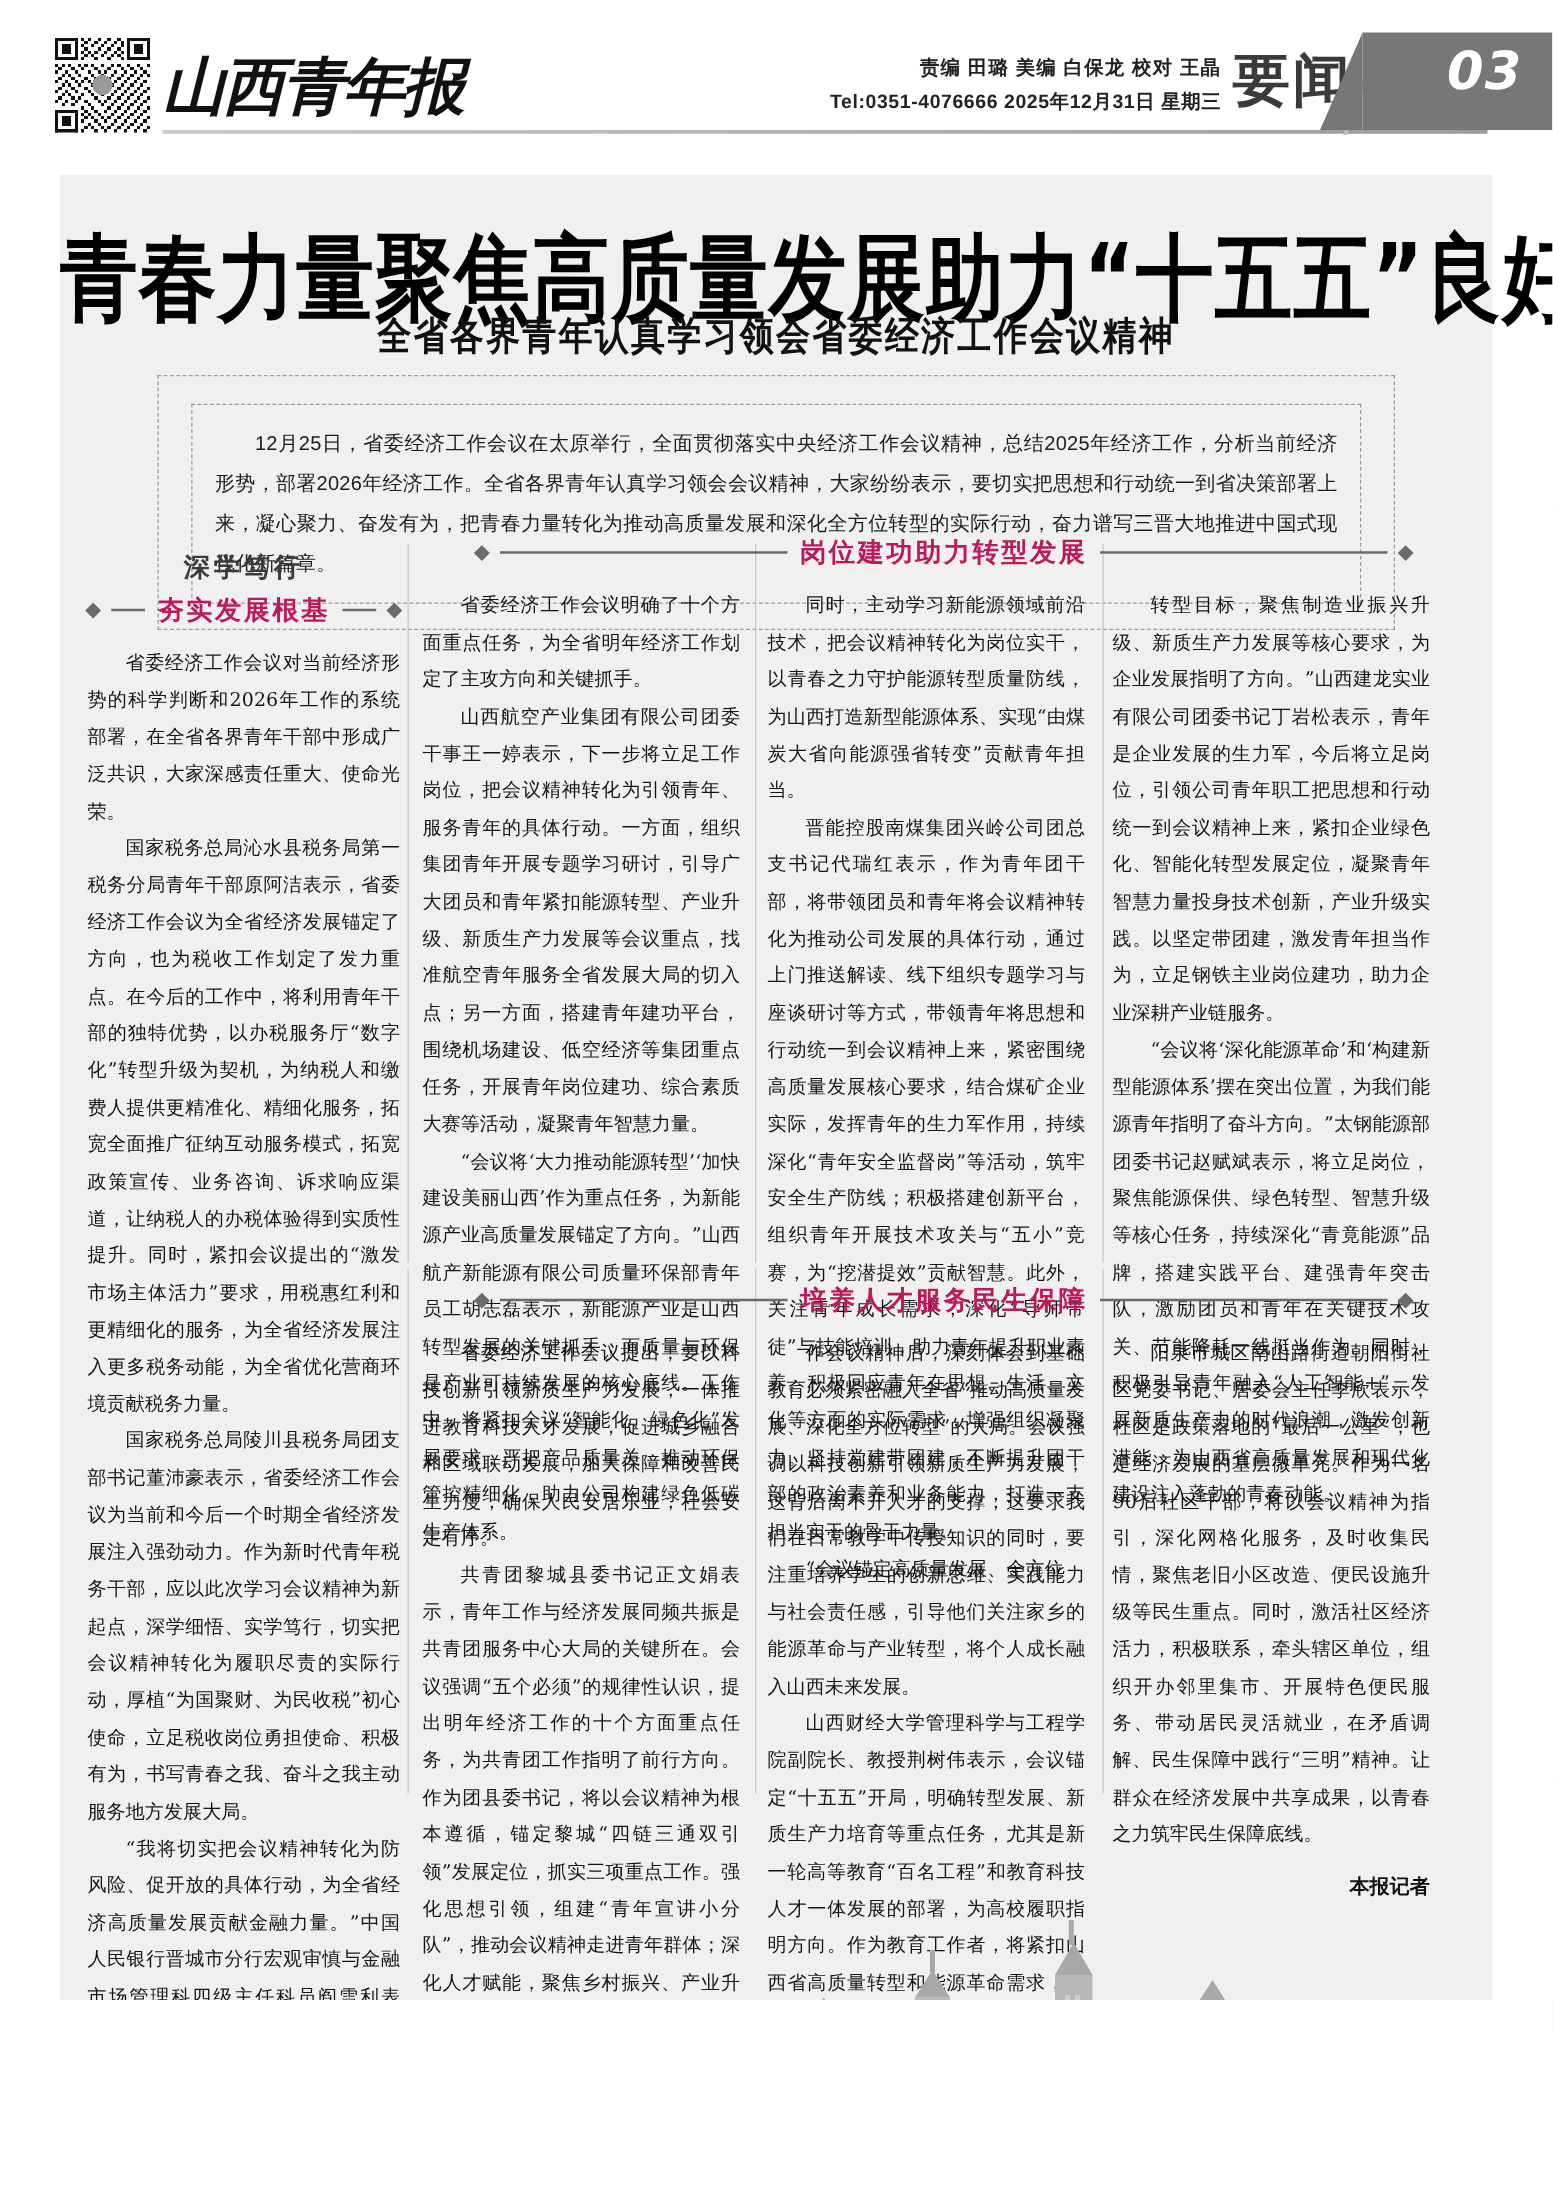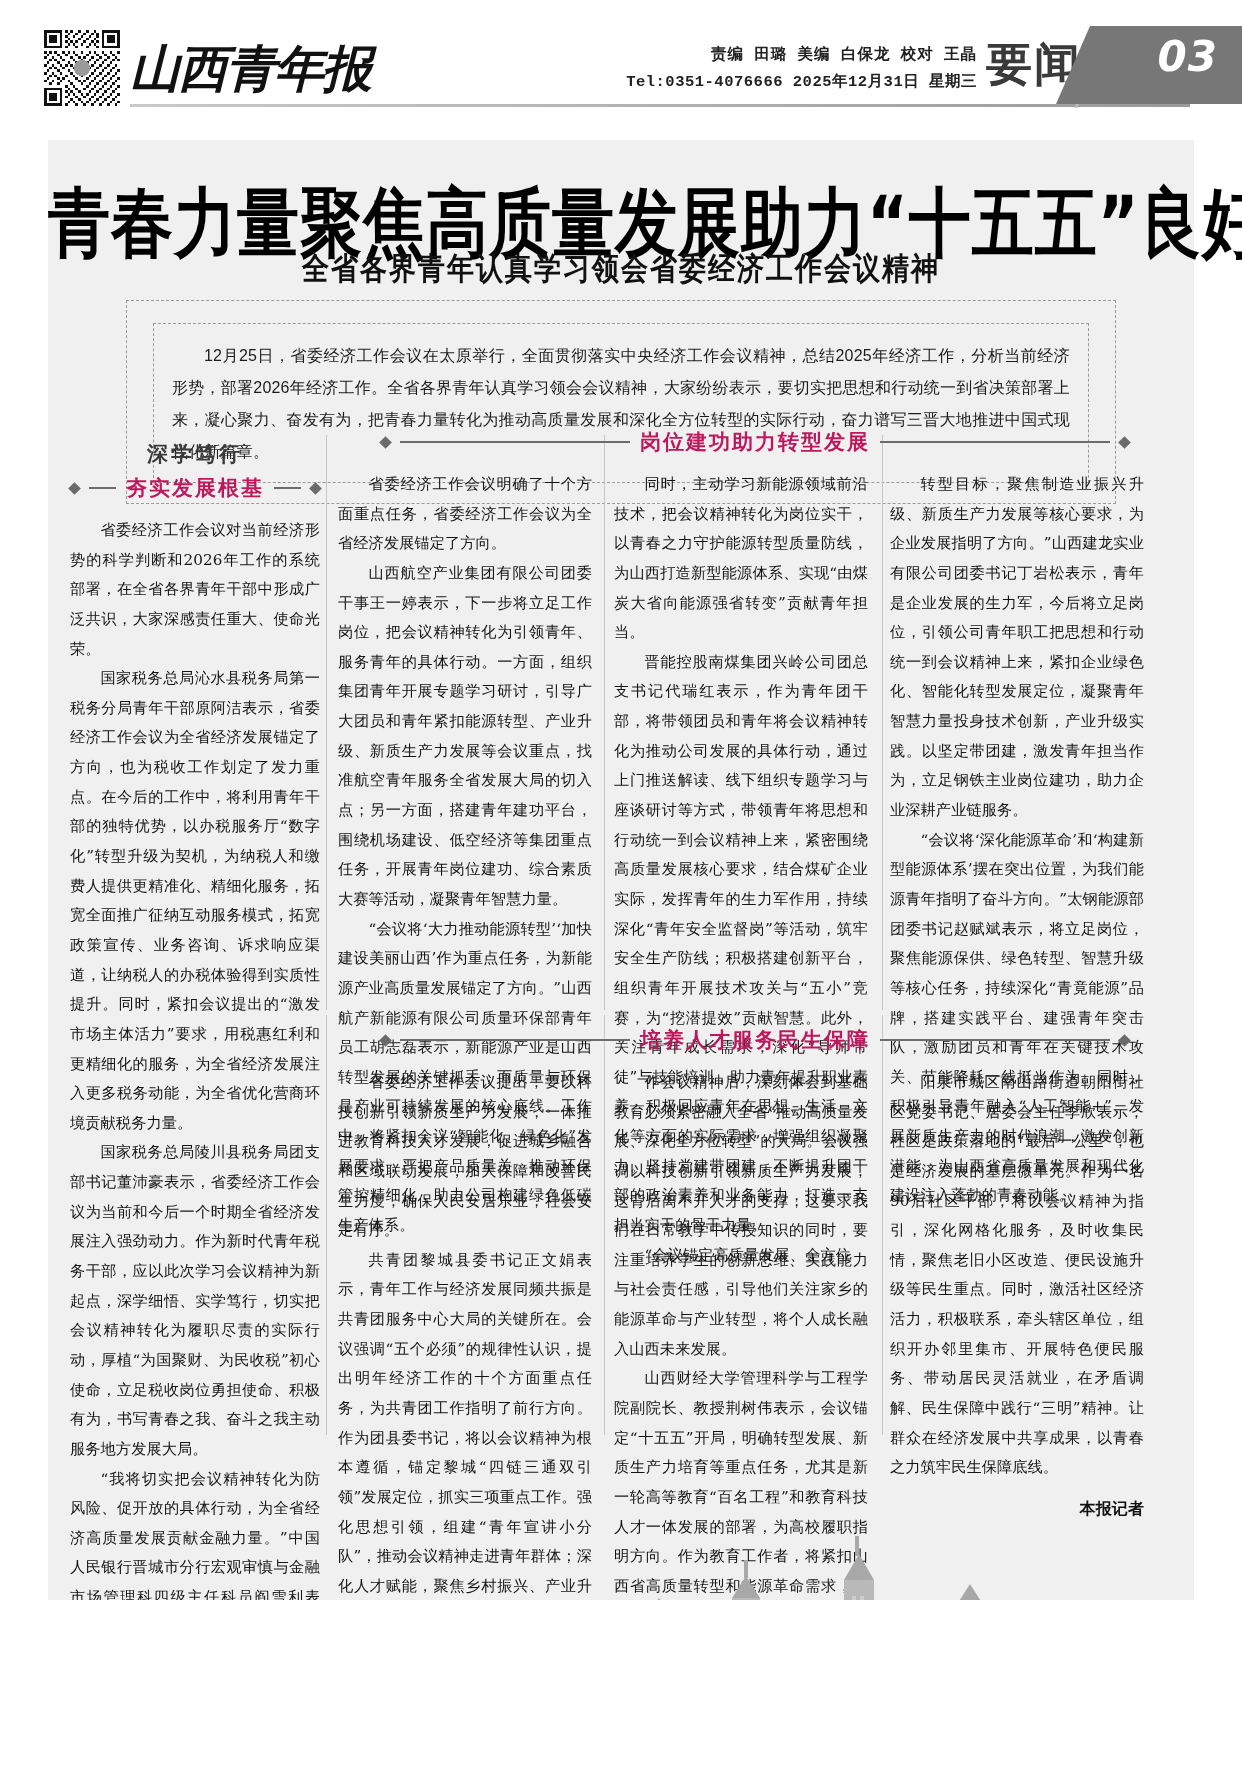--- a/index.html
+++ b/index.html
@@ -12,21 +12,21 @@
 
   
   .masthead { position: absolute; left: 0; top: 0; width: 1242px; height: 118px; }
   .qr { position:absolute; left: 44px; top: 30px; width: 76px; height: 76px; }
   .qr svg { display:block; }
   .paper-name { position:absolute; left: 130px; top: 32px; width: 260px; height: 72px; }
   .paper-name svg { display:block; }
   .mh-rule { position:absolute; left: 130px; top: 104px; width: 1060px; height: 3px;
              background: linear-gradient(to right,#c9c9c9,#9a9a9a); }
   .mh-info { position:absolute; right: 265px; top: 44px; text-align: right;
-             font-family: Liberation Mono, monospace; }
+             font-family: Liberation Sans, sans-serif; }
   .mh-info .l1 { font-size: 15.5px; color:#222; letter-spacing: 1px; font-weight: 700; white-space: nowrap;}
   .mh-info .l2 { font-size: 15.5px; color:#222; letter-spacing: .5px; margin-top: 6px; font-weight: 700; white-space: nowrap;}
   .mh-section { position:absolute; right: 160px; top: 34px; font-size: 46px; font-weight: 700;
                 color:#3a3a3a; font-family:"DejaVu Serif", serif; letter-spacing: 2px; }
   .mh-pagebox { position:absolute; right: 0px; top: 26px; width: 152px; height: 78px;
                 background:#777; }
   .mh-pagebox:before { content:""; position:absolute; left:-34px; top:0; width:0; height:0;
      border-style: solid; border-width: 0 0 78px 34px; border-color: transparent transparent #777 transparent; }
   .mh-pageno { position:absolute; right: 24px; top: 32px; color:#fff; font-size: 42px; font-weight: 700;
                font-family:"DejaVu Sans","Liberation Sans",sans-serif; letter-spacing: 1px; font-style: italic; }
@@ -391,21 +391,21 @@
     <div class="colwrap" style="left:290px; top:300px; width:834px;">
       <div class="sec-head" style="margin-top:-12px;">
         <span class="dia"></span>
         <span class="bar"></span>
         <span class="label">岗位建功助力转型发展</span>
         <span class="bar"></span>
         <span class="dia"></span>
       </div>
       <div class="b-cols">
         <div class="col">
-          <p>省委经济工作会议明确了十个方面重点任务，省委经济工作会议为全省经济发展锚定了方向。</p>
+          <p>省委经济工作会议明确了十个方面重点任务，为全省明年经济工作划定了主攻方向和关键抓手。</p>
           <p>山西航空产业集团有限公司团委干事王一婷表示，下一步将立足工作岗位，把会议精神转化为引领青年、服务青年的具体行动。一方面，组织集团青年开展专题学习研讨，引导广大团员和青年紧扣能源转型、产业升级、新质生产力发展等会议重点，找准航空青年服务全省发展大局的切入点；另一方面，搭建青年建功平台，围绕机场建设、低空经济等集团重点任务，开展青年岗位建功、综合素质大赛等活动，凝聚青年智慧力量。</p>
           <p>“会议将‘大力推动能源转型’‘加快建设美丽山西’作为重点任务，为新能源产业高质量发展锚定了方向。”山西航产新能源有限公司质量环保部青年员工胡志磊表示，新能源产业是山西转型发展的关键抓手，而质量与环保是产业可持续发展的核心底线。工作中，将紧扣会议“智能化、绿色化”发展要求，严把产品质量关、推动环保管控精细化，助力公司构建绿色低碳生产体系。</p>
         </div>
         <div class="col">
           <p>同时，主动学习新能源领域前沿技术，把会议精神转化为岗位实干，以青春之力守护能源转型质量防线，为山西打造新型能源体系、实现“由煤炭大省向能源强省转变”贡献青年担当。</p>
           <p>晋能控股南煤集团兴岭公司团总支书记代瑞红表示，作为青年团干部，将带领团员和青年将会议精神转化为推动公司发展的具体行动，通过上门推送解读、线下组织专题学习与座谈研讨等方式，带领青年将思想和行动统一到会议精神上来，紧密围绕高质量发展核心要求，结合煤矿企业实际，发挥青年的生力军作用，持续深化“青年安全监督岗”等活动，筑牢安全生产防线；积极搭建创新平台，组织青年开展技术攻关与“五小”竞赛，为“挖潜提效”贡献智慧。此外，关注青年成长需求，深化“导师带徒”与技能培训，助力青年提升职业素养。积极回应青年在思想、生活、文化等方面的实际需求，增强组织凝聚力。坚持党建带团建，不断提升团干部的政治素养和业务能力，打造一支担当实干的骨干力量。</p>
           <p>“会议锚定高质量发展、全方位</p>
         </div>
         <div class="col">
           <p>转型目标，聚焦制造业振兴升级、新质生产力发展等核心要求，为企业发展指明了方向。”山西建龙实业有限公司团委书记丁岩松表示，青年是企业发展的生力军，今后将立足岗位，引领公司青年职工把思想和行动统一到会议精神上来，紧扣企业绿色化、智能化转型发展定位，凝聚青年智慧力量投身技术创新，产业升级实践。以坚定带团建，激发青年担当作为，立足钢铁主业岗位建功，助力企业深耕产业链服务。</p>

